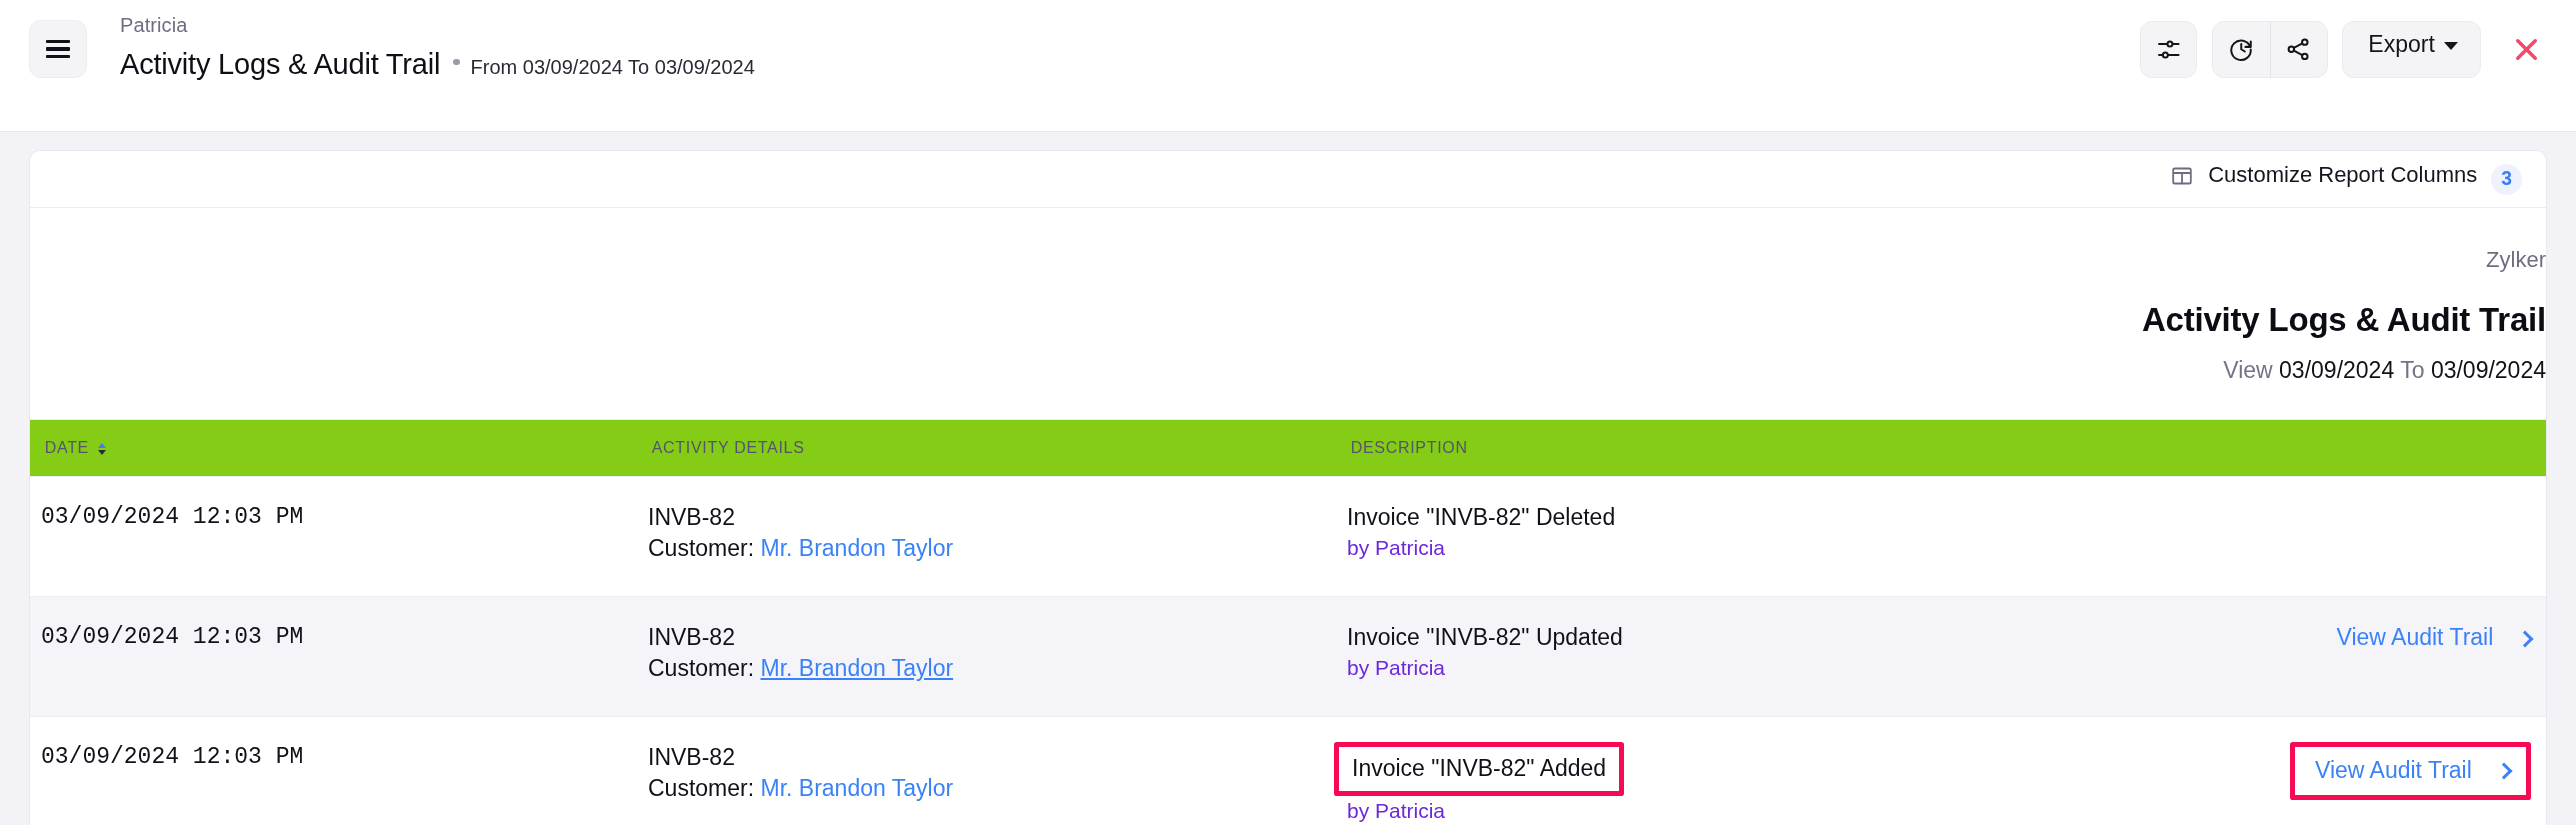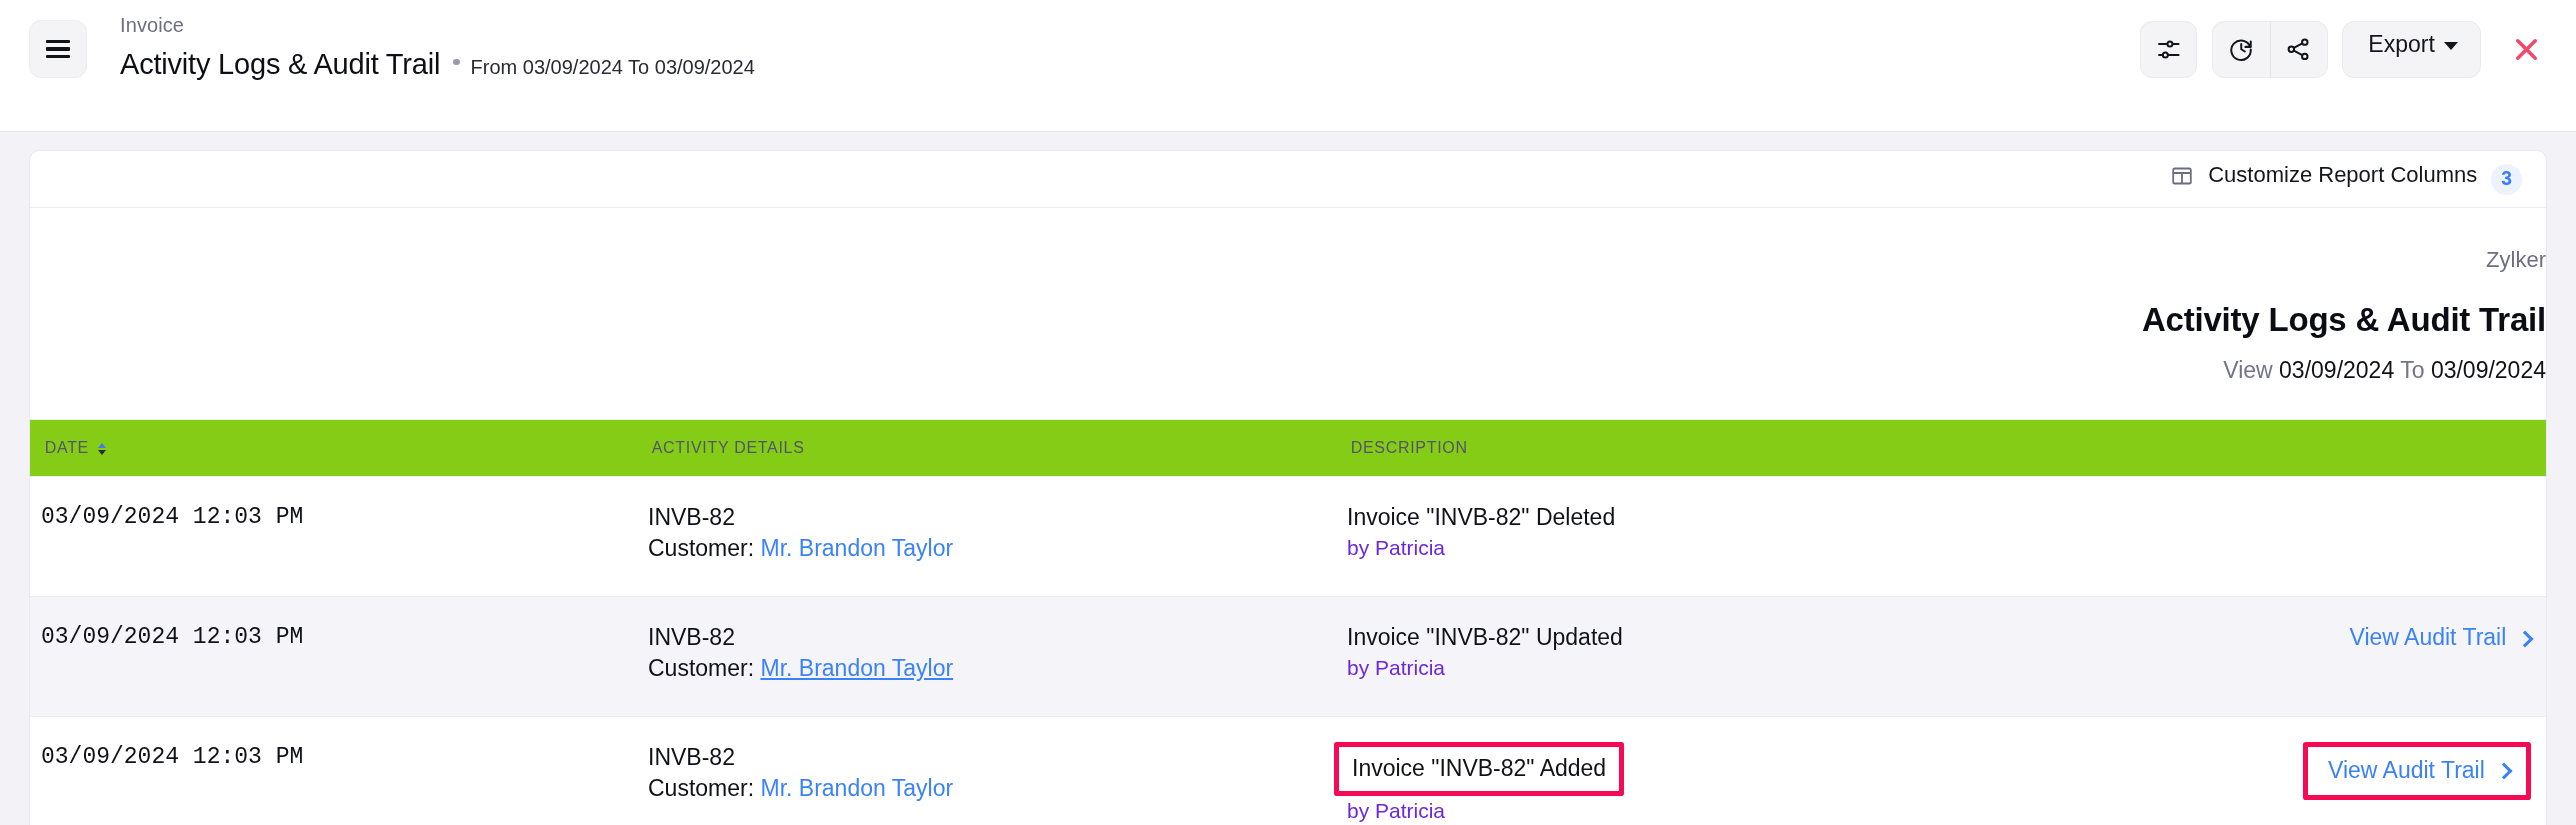--- a/index.html
+++ b/index.html
@@ -313,21 +313,21 @@
     color: #3b82f6;
     text-decoration: none;
     cursor: pointer;
   }
   .link-blue.is-hover { text-decoration: underline; }
   .byline { color: #6d28d9; font-size: 21px; line-height: 29px; }
 
   .audit-link {
     display: inline-flex;
     align-items: center;
-    gap: 13px;
+    gap: 26px;
     color: #3b82f6;
     font-size: 23px;
     cursor: pointer;
   }
   .chev-right {
     display: inline-block;
     width: 12px;
     height: 12px;
     border-right: 3.2px solid #3b82f6;
     border-top: 3.2px solid #3b82f6;
@@ -361,21 +361,21 @@
 
   <div class="hamburger-btn">
     <span class="bars">
       <span></span>
         <span></span>
         <span></span>
     </span>
   </div>
 
   <div class="header-texts">
-    <div class="breadcrumb-top">Invoice</div>
+    <div class="breadcrumb-top">Patricia</div>
     <div class="title-line">
       <span class="page-title">Activity Logs &amp; Audit Trail</span>
       <span class="title-dot"></span>
       <span class="title-range">From 03/09/2024 To 03/09/2024</span>
     </div>
   </div>
 
   <div class="topbar-actions">
 
     <div class="tb-btn">

